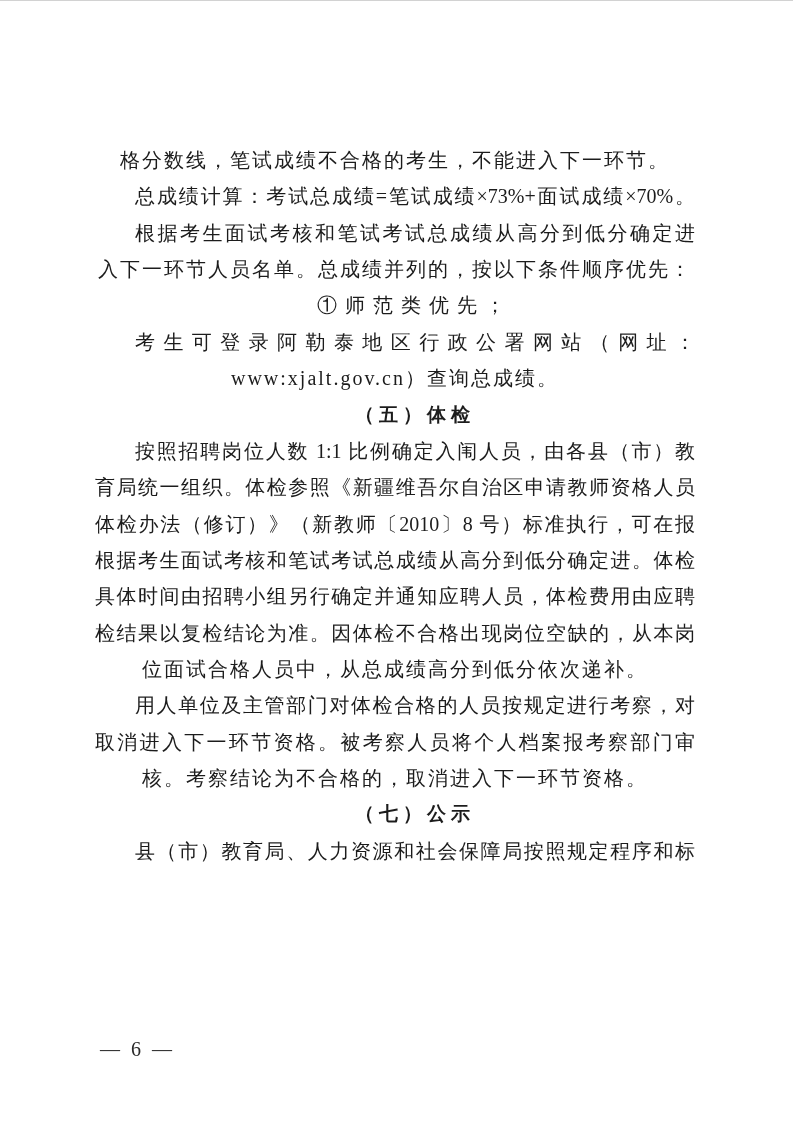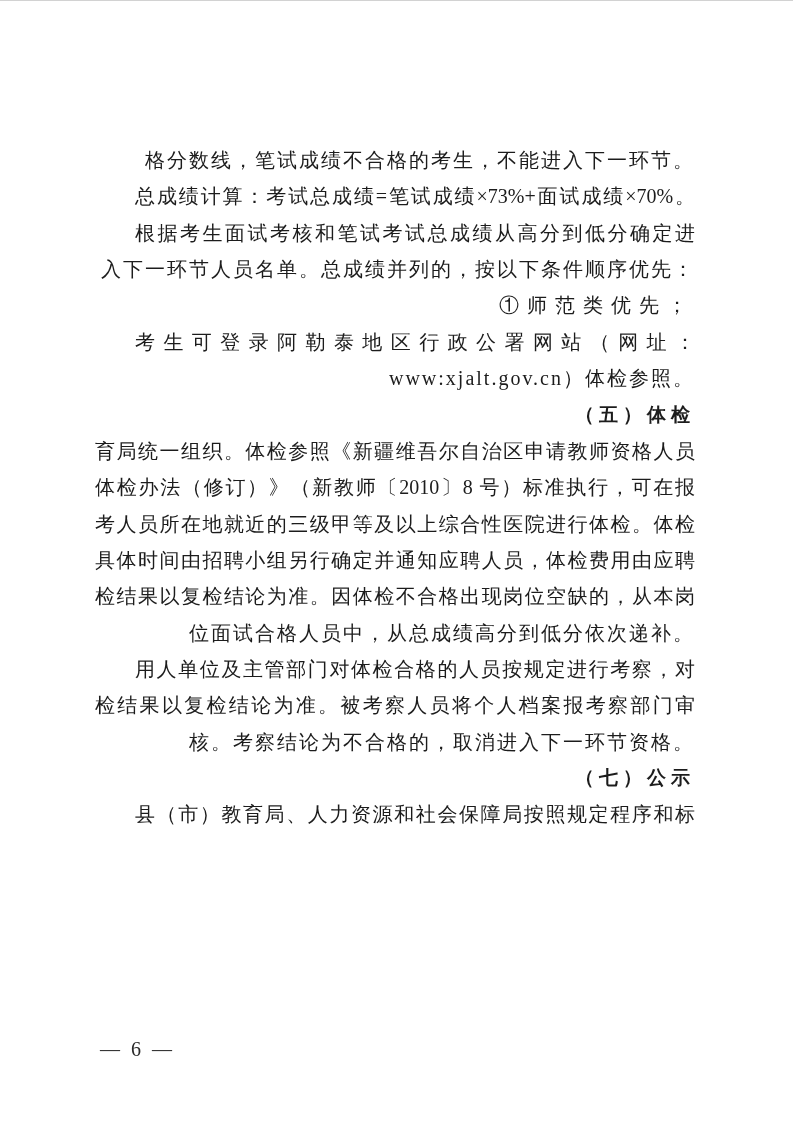--- a/index.html
+++ b/index.html
@@ -29,21 +29,21 @@
     left: 95px;
     top: 142px;
     width: 600px;
   }
   .line {
     height: 36.36px;
     line-height: 36.36px;
     font-size: 20px;
     letter-spacing: 2px;
     white-space: nowrap;
-    text-align: right;
+    text-align: center;
   }
   .line.justify {
     white-space: normal;
     letter-spacing: normal;
     text-align: justify;
     text-align-last: justify;
     text-justify: inter-character;
   }
   .line.indent {
     text-indent: 40px;
@@ -72,29 +72,30 @@
   <div class="scan-edge"></div>
 
   <div class="text-block">
 
   <div class="line plain">格分数线，笔试成绩不合格的考生，不能进入下一环节。</div>
       <div class="line indent justify">总成绩计算：考试总成绩=笔试成绩×73%+面试成绩×70%。</div>
       <div class="line indent justify">根据考生面试考核和笔试考试总成绩从高分到低分确定进</div>
       <div class="line plain">入下一环节人员名单。总成绩并列的，按以下条件顺序优先：</div>
       <div class="line indent wide">①师范类优先；</div>
       <div class="line indent justify">考生可登录阿勒泰地区行政公署网站（网址：</div>
-      <div class="line plain">www:xjalt.gov.cn）体检参照。</div>
+      <div class="line plain">www:xjalt.gov.cn）查询总成绩。</div>
       <div class="line heading indent">（五）体检</div>
+      <div class="line indent justify">按照招聘岗位人数 1:1 比例确定入闱人员，由各县（市）教</div>
       <div class="line justify">育局统一组织。体检参照《新疆维吾尔自治区申请教师资格人员</div>
       <div class="line justify">体检办法（修订）》（新教师〔2010〕8 号）标准执行，可在报</div>
-      <div class="line justify">考人员所在地就近的三级甲等及以上综合性医院进行体检。体检</div>
+      <div class="line justify">根据考生面试考核和笔试考试总成绩从高分到低分确定进。体检</div>
       <div class="line justify">具体时间由招聘小组另行确定并通知应聘人员，体检费用由应聘</div>
       <div class="line justify">检结果以复检结论为准。因体检不合格出现岗位空缺的，从本岗</div>
       <div class="line plain">位面试合格人员中，从总成绩高分到低分依次递补。</div>
       <div class="line indent justify">用人单位及主管部门对体检合格的人员按规定进行考察，对</div>
-      <div class="line justify">检结果以复检结论为准。被考察人员将个人档案报考察部门审</div>
+      <div class="line justify">取消进入下一环节资格。被考察人员将个人档案报考察部门审</div>
       <div class="line plain">核。考察结论为不合格的，取消进入下一环节资格。</div>
       <div class="line heading indent">（七）公示</div>
       <div class="line indent justify">县（市）教育局、人力资源和社会保障局按照规定程序和标</div>
     </div>
 
   <div class="footer">— 6 —</div>
 </div>
 
 </body></html>

